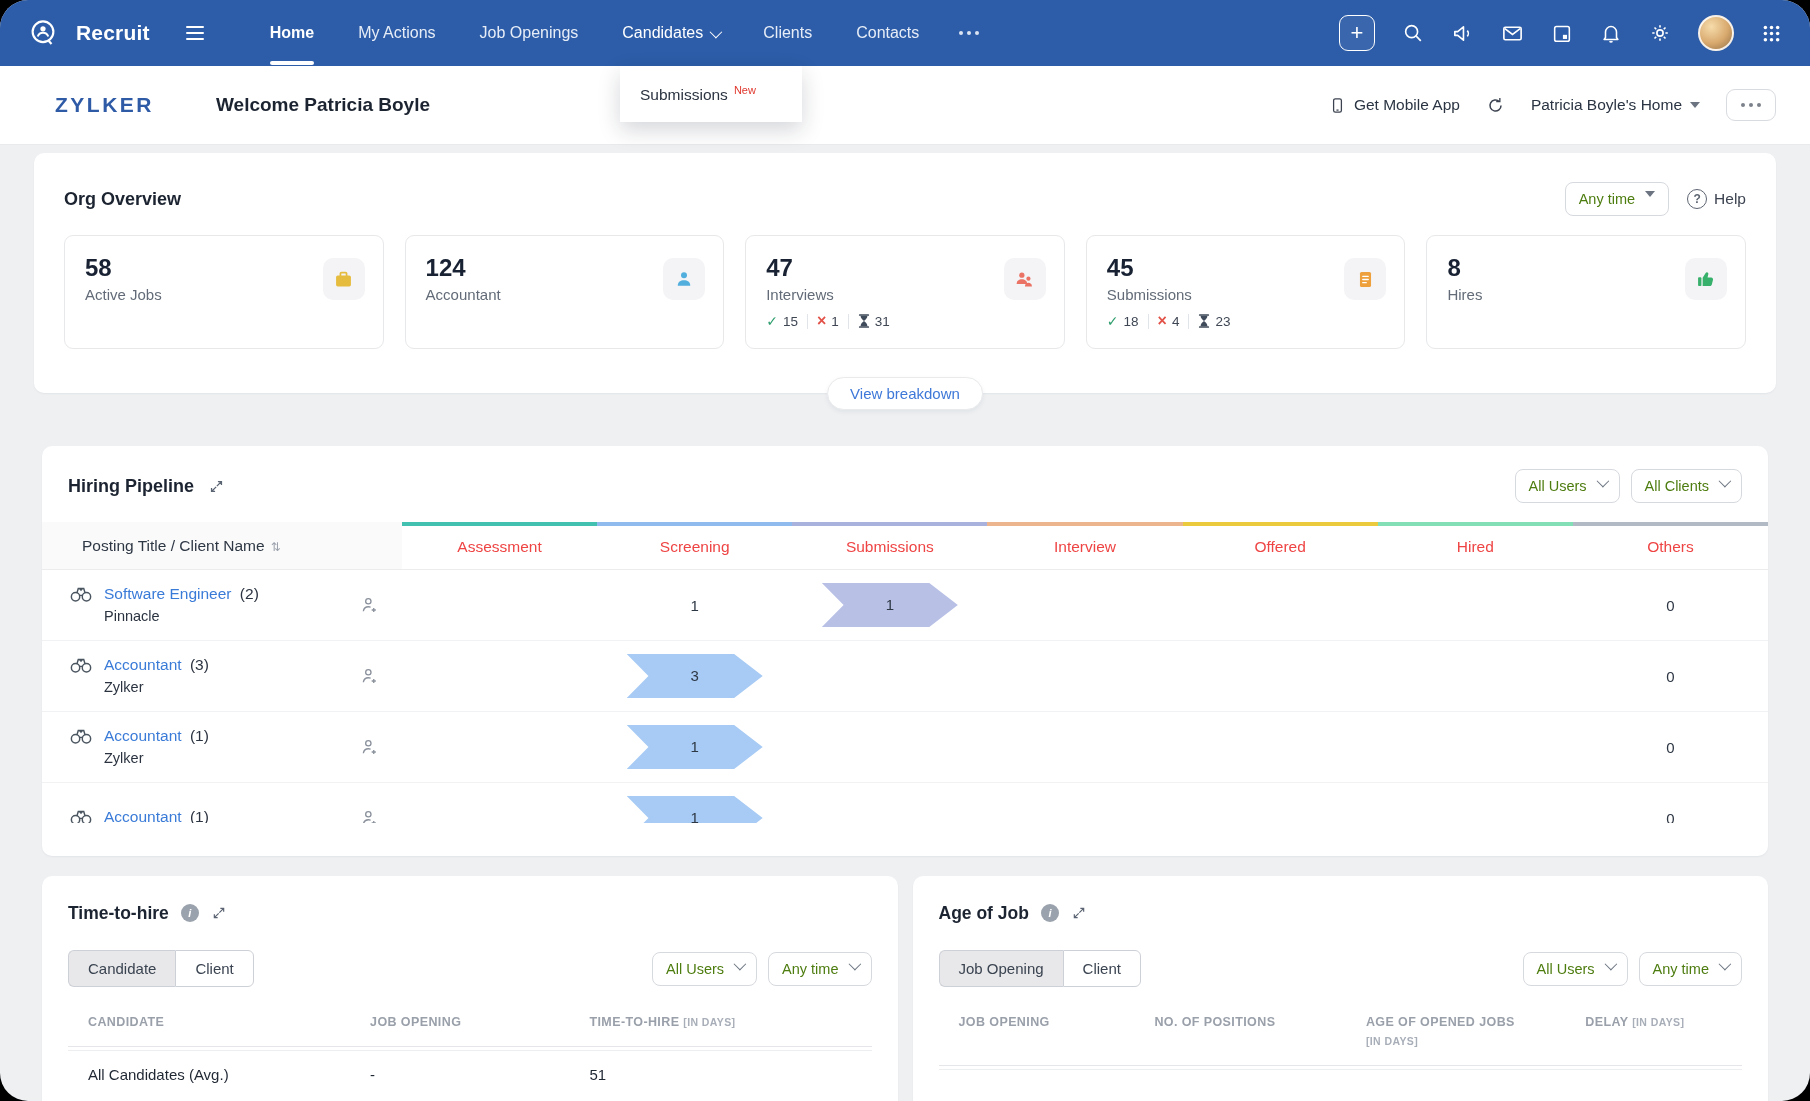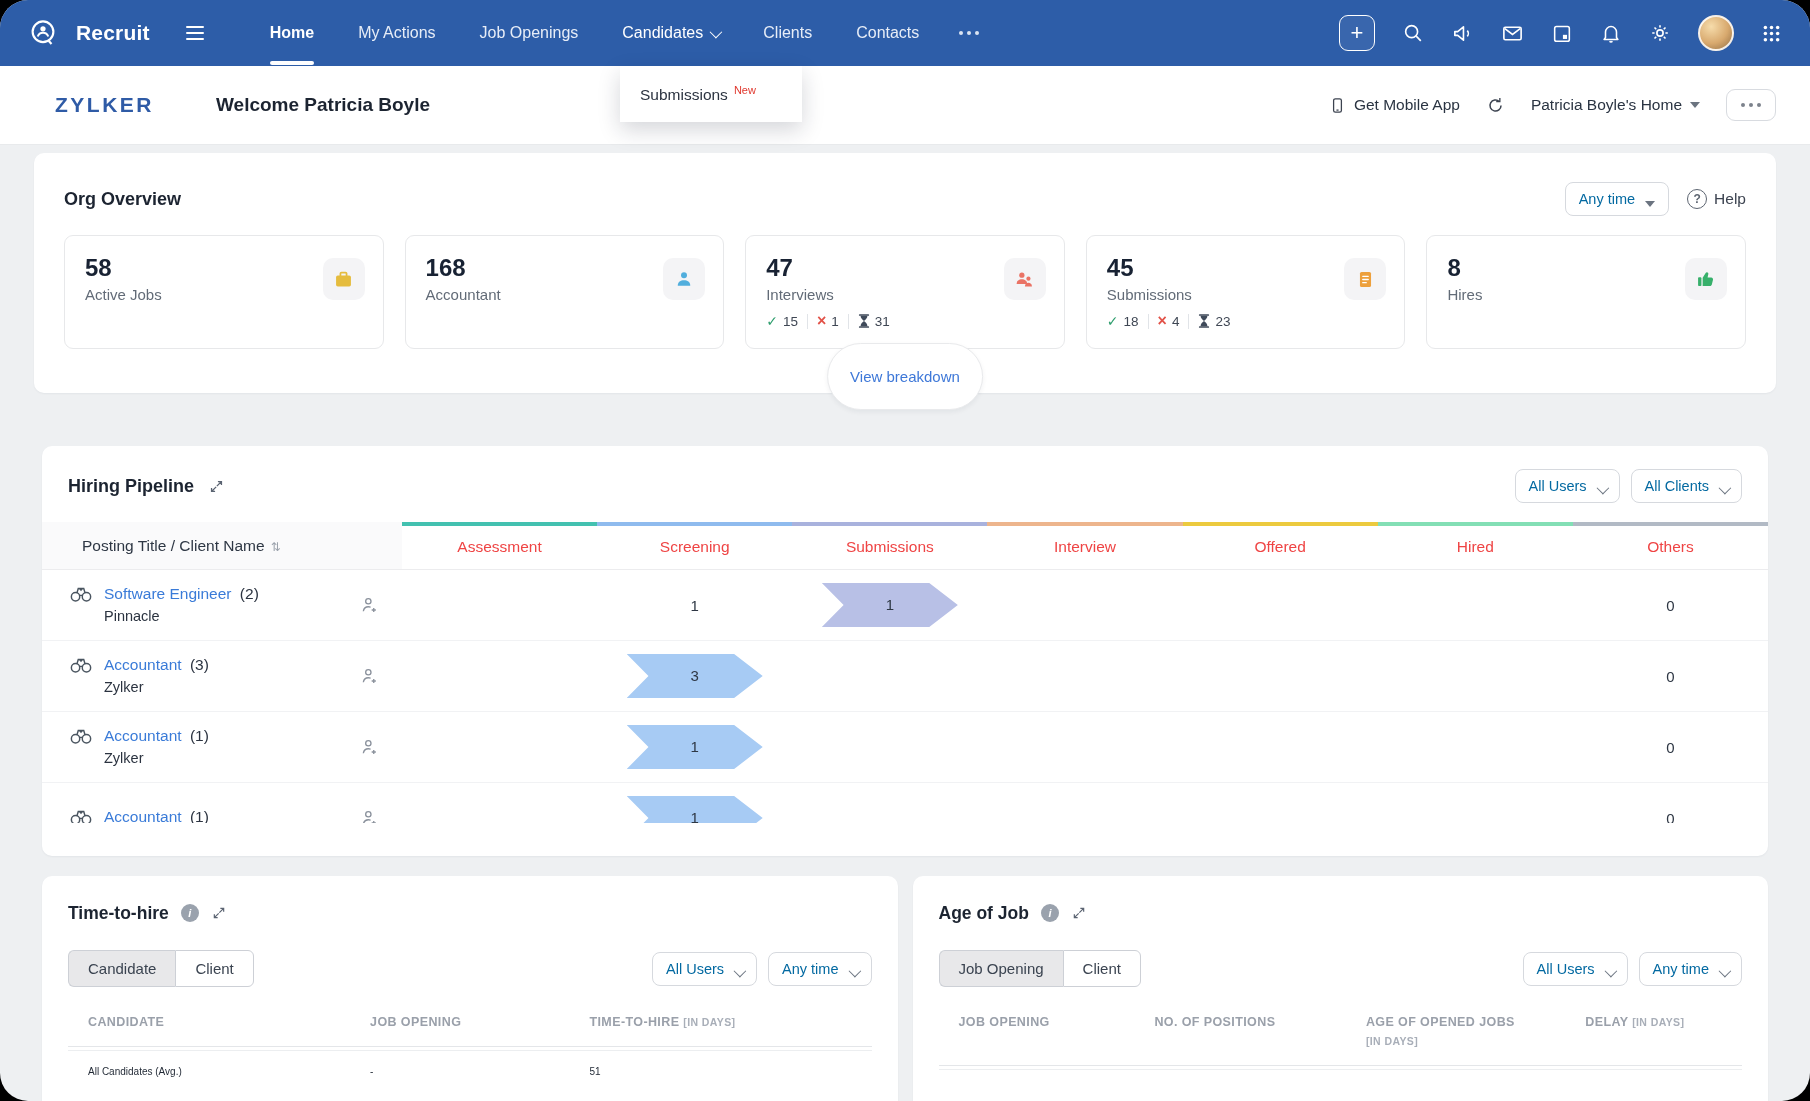--- a/index.html
+++ b/index.html
@@ -52,39 +52,39 @@
   .more-box i { width:4px; height:4px; border-radius:50%; background:#7c828c; }
 
   
   .panel { background:#fff; border-radius:10px; box-shadow:0 1px 2px rgba(25,35,55,.05); }
 
   
   .org { position:relative; margin:8px 34px 0; height:240px; padding:26px 30px 0; }
   .org-head { display:flex; align-items:center; justify-content:space-between; height:40px; }
   .panel-title { font-size:18px; font-weight:700; color:#1c2431; }
   .org-head-right { display:flex; align-items:center; gap:18px; }
-  .btn-select { display:flex; align-items:flex-end; gap:10px; border:1px solid #d6d9de; border-radius:8px;
-                padding:8px 13px; font-size:14.5px; color:#0369a1; background:#fff; cursor:pointer; }
+  .btn-select { display:flex; align-items:flex-start; gap:10px; border:1px solid #d6d9de; border-radius:8px;
+                padding:8px 13px; font-size:14.5px; color:#4d7c0f; background:#fff; cursor:pointer; }
   .help { display:flex; align-items:center; gap:7px; font-size:15.5px; color:#3c4350; cursor:pointer; }
   .qmark { width:20px; height:20px; border:1.6px solid #5d6571; border-radius:50%; display:flex;
            align-items:center; justify-content:center; font-size:12px; color:#5d6571; font-weight:700; }
   .cards { display:flex; gap:21px; margin-top:16px; }
   .card { position:relative; flex:1; border:1px solid #e7e8ea; border-radius:9px; padding:18px 20px;
           height:114px; background:#fff; }
   .card-value { font-size:24px; font-weight:700; color:#182233; }
   .card-label { font-size:15px; color:#626b77; margin-top:4px; }
   .card-iconbox { position:absolute; top:22px; right:18px; width:42px; height:42px; background:#f4f4f6;
                   border-radius:10px; display:flex; align-items:center; justify-content:center; }
   .card-stats { display:flex; align-items:center; gap:9px; margin-top:10px; font-size:13.5px; color:#3f4754; }
   .vr { width:1px; height:15px; background:#e1e4e8; }
   .stat { display:flex; align-items:center; gap:5px; }
   .ck { color:#2f9e6e; font-size:14px; font-weight:700; }
   .xx { color:#e25248; font-size:16px; font-weight:700; line-height:1; }
   .view-breakdown { position:absolute; left:50%; transform:translateX(-50%); bottom:-17px;
-                    background:#fff; border:1px solid #e9eaec; border-radius:999px; padding:24px 22px;
+                    background:#fff; border:1px solid #e9eaec; border-radius:999px; padding:7px 22px;
                     font-size:15px; color:#3e78d8; box-shadow:0 2px 5px rgba(20,30,50,.06); cursor:pointer; z-index:5; }
 
   
   .pipeline { margin:53px 42px 0; height:410px; padding-top:24px; overflow:hidden; }
   .pl-head { display:flex; align-items:center; justify-content:space-between; padding:0 26px; height:32px; }
   .pl-title-wrap { display:flex; align-items:center; gap:14px; }
   .pl-filters { display:flex; gap:11px; }
   .pl-table { margin-top:20px; }
   .pl-hrow { display:flex; border-bottom:1px solid #ececee; }
   .pl-firstcol { width:360px; flex:none; }
@@ -122,21 +122,21 @@
   .tg-btn:last-child { border-radius:0 6px 6px 0; }
   .tg-btn.active { background:#e8e8ea; font-weight:400; }
   .bp-filters { display:flex; gap:11px; }
   .bp-table { margin-top:26px; }
   .bp-headers { display:grid; padding:0 0 14px 20px; }
   .tth-grid { grid-template-columns:36% 28% 36%; }
   .aoj-grid { grid-template-columns:25% 27% 28% 20%; }
   .colhead { font-size:12.5px; font-weight:700; color:#9aa0aa; letter-spacing:.4px; line-height:1.5; }
   .unit { font-size:10.5px; font-weight:700; color:#a8aeb8; }
   .dbl { height:5px; border-top:1px solid #e4e6e9; border-bottom:1px solid #eceef0; }
-  .bp-row { display:grid; padding:15px 0 15px 20px; font-size:10px; color:#1f2733; }
+  .bp-row { display:grid; padding:15px 0 15px 20px; font-size:15px; color:#1f2733; }
 
   svg { display:block; }
 </style>
 </head>
 <body>
 
 <div class="window">
 
   <div class="topnav">
     <div class="brand">
@@ -300,21 +300,21 @@
         <div class="card-label">Active Jobs</div>
         <div class="card-iconbox" style="color: rgb(229, 188, 62);">
           <svg width="21" height="21" viewBox="0 0 24 24" fill="currentColor">
             <rect x="3.5" y="7.5" width="17" height="12.5" rx="2"></rect>
               <rect x="8.5" y="4" width="7" height="5" rx="1.2" fill="none" stroke="currentColor" stroke-width="2"></rect>
             </svg>
         </div>
       </div>
 
       <div class="card">
-        <div class="card-value">168</div>
+        <div class="card-value">124</div>
         <div class="card-label">Accountant</div>
         <div class="card-iconbox" style="color: rgb(81, 174, 221);">
           <svg width="20" height="20" viewBox="0 0 24 24" fill="currentColor">
             <circle cx="12" cy="7.5" r="3.6"></circle>
               <path d="M4.5 20c0-4.2 3.4-6.4 7.5-6.4s7.5 2.2 7.5 6.4z"></path>
             </svg>
         </div>
       </div>
 
       <div class="card">

